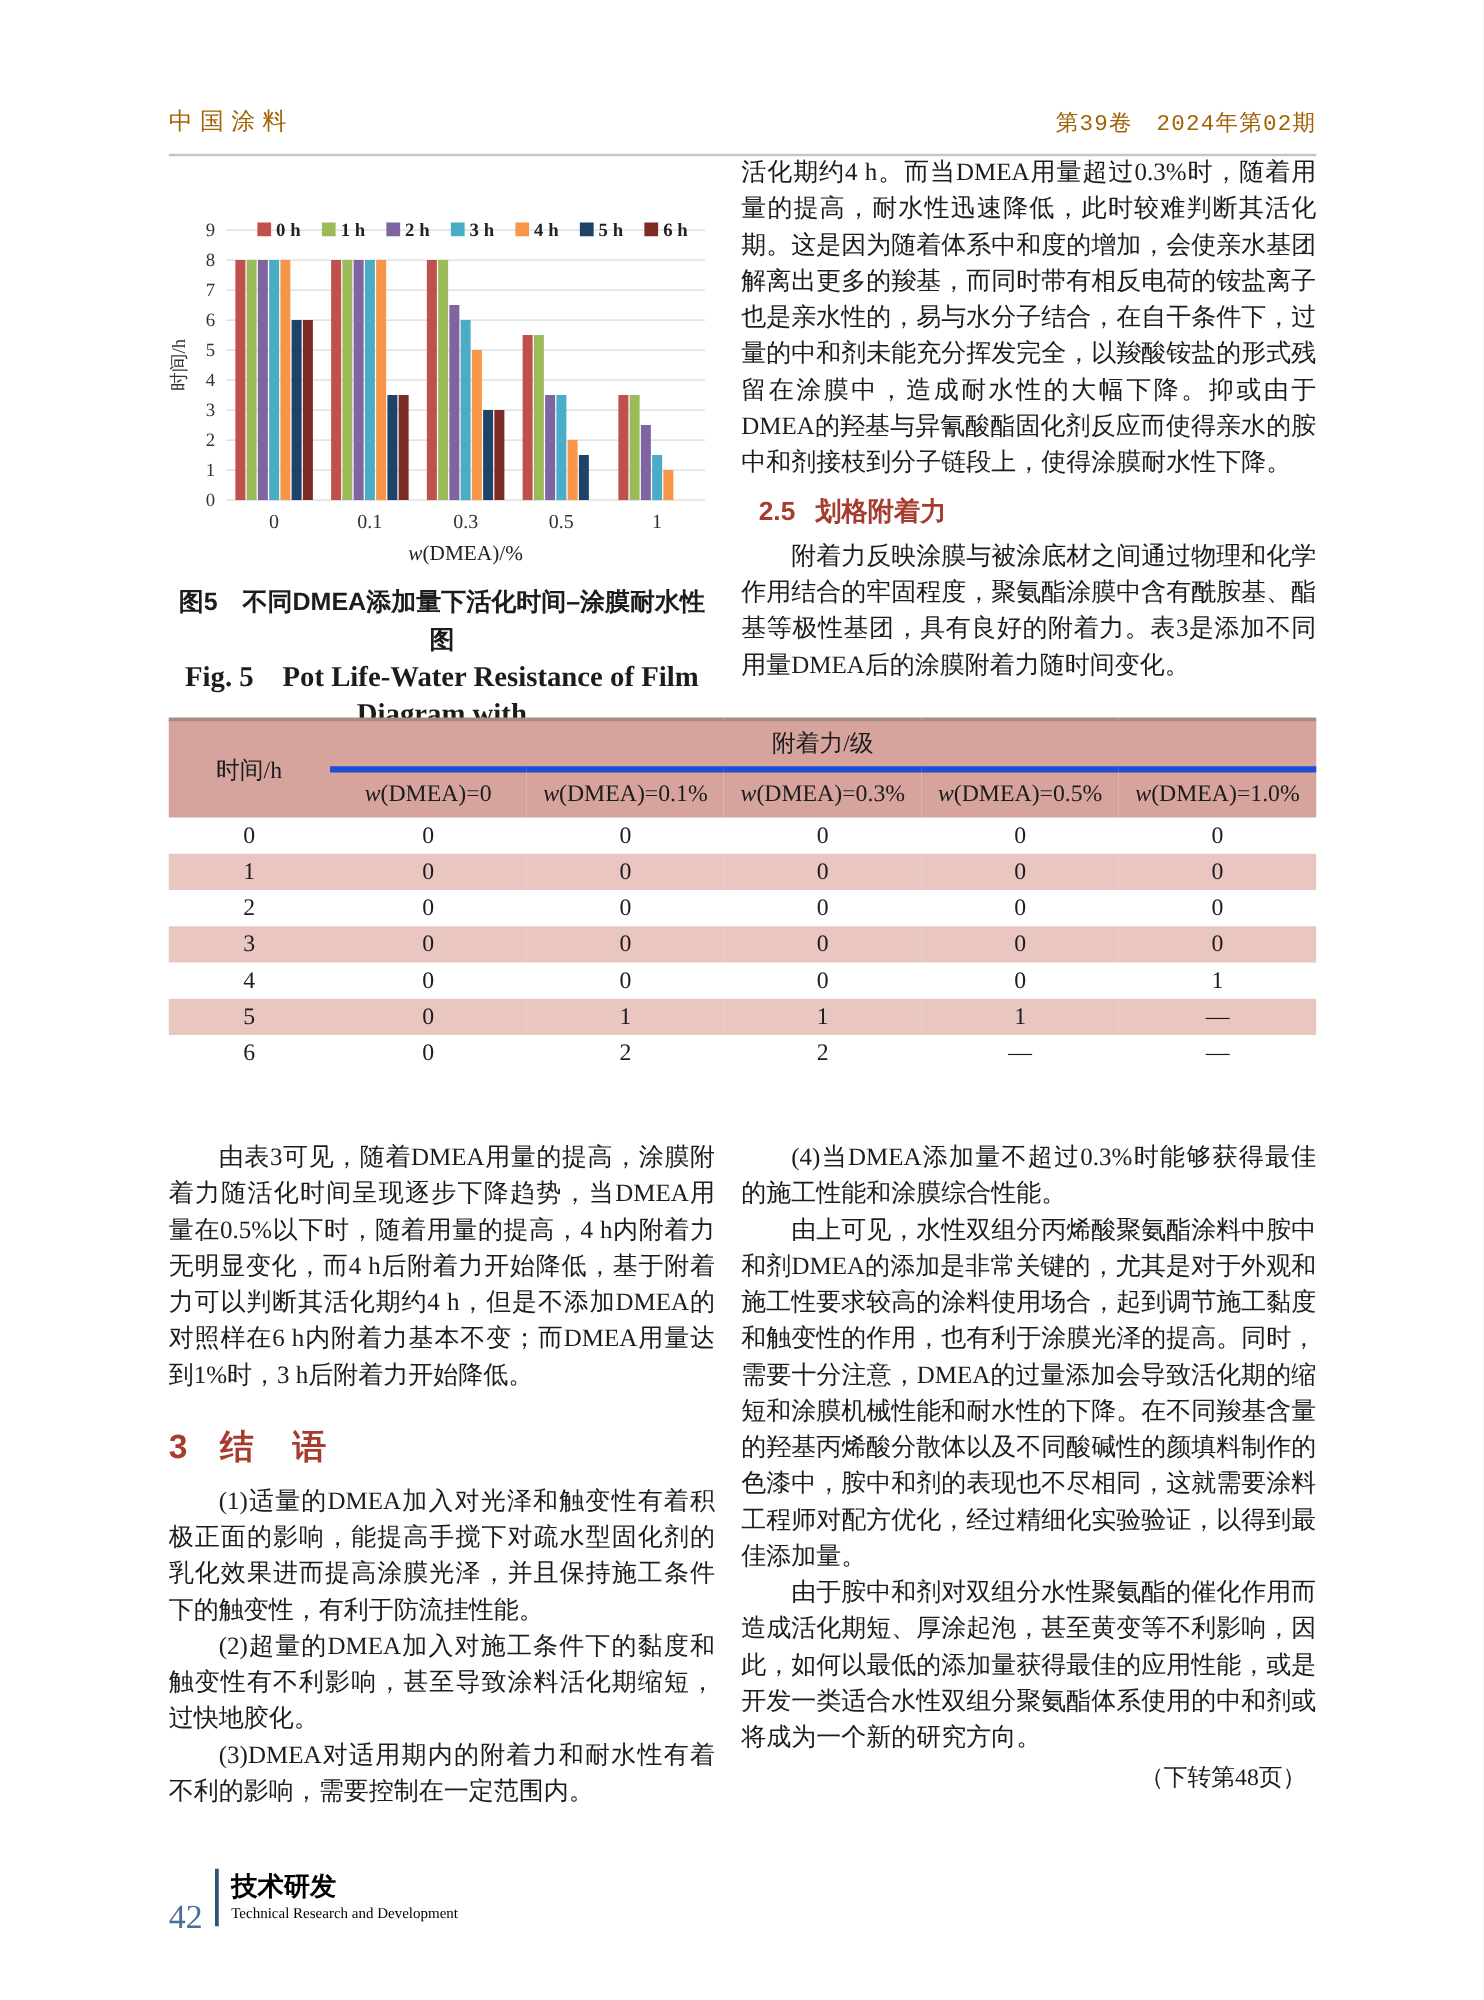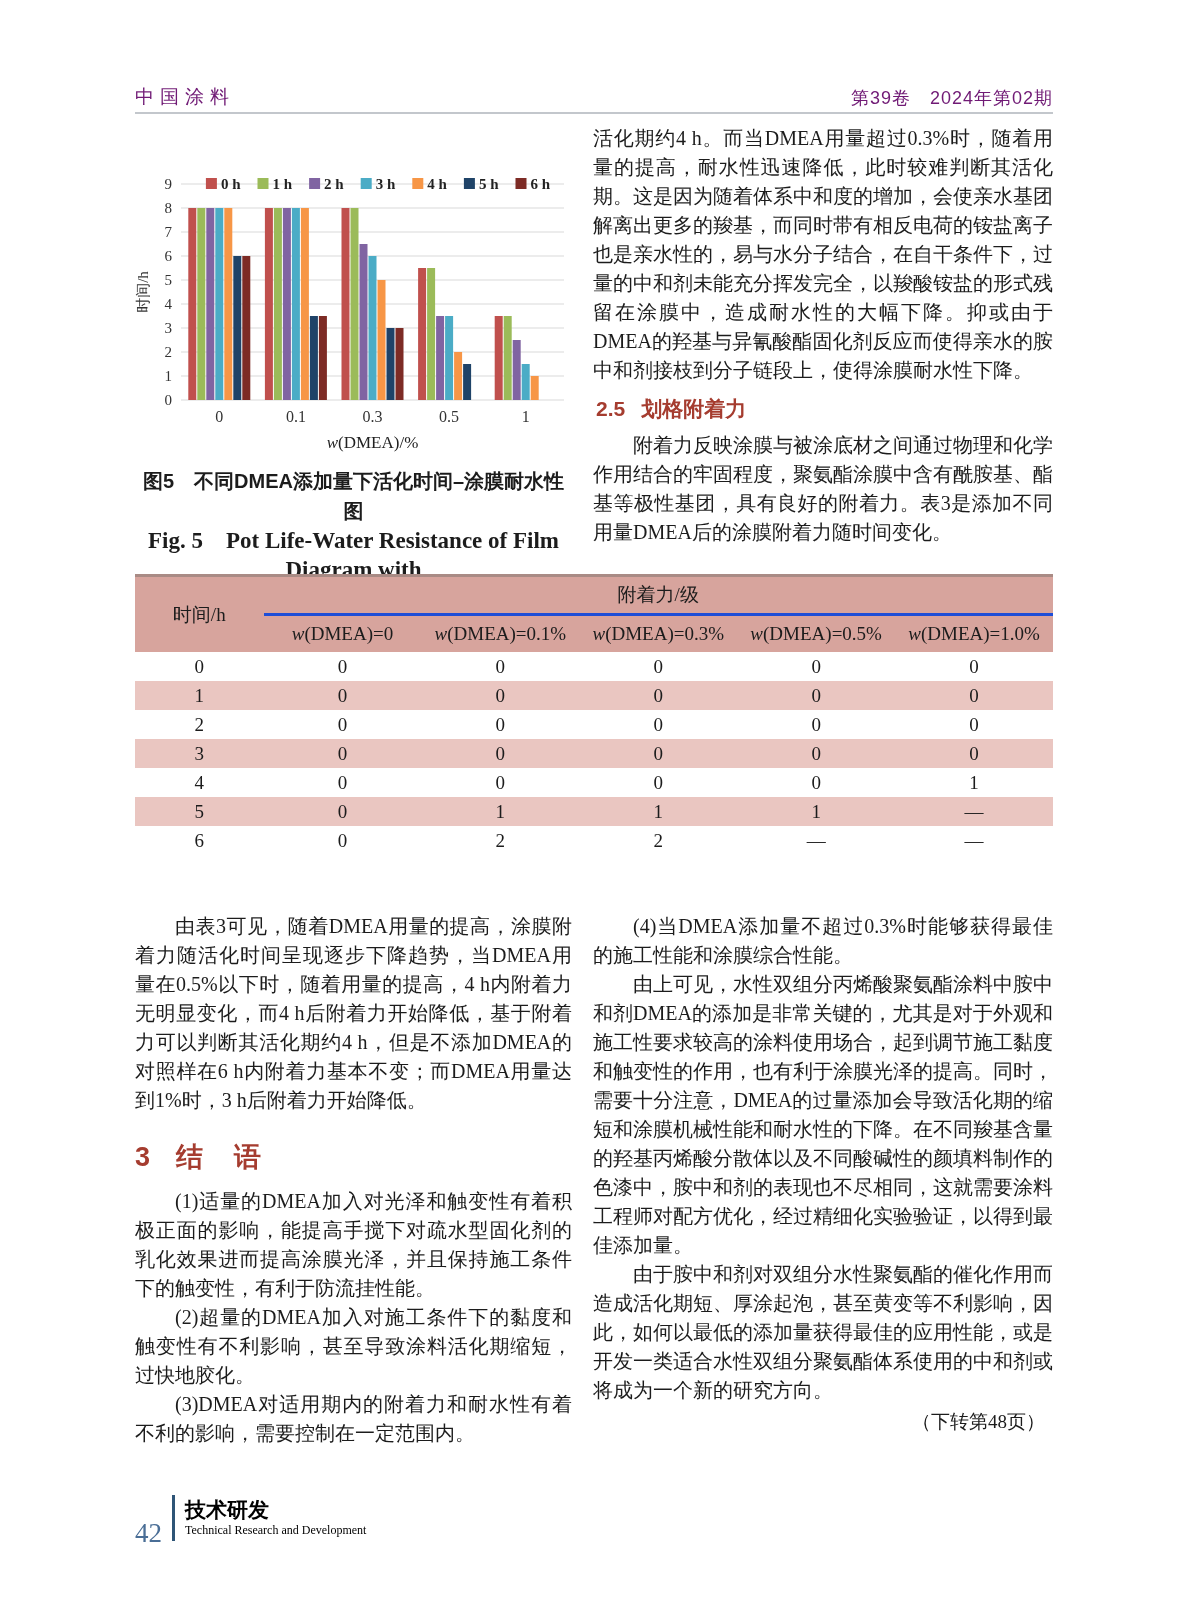--- a/index.html
+++ b/index.html
@@ -1,50 +1,50 @@
 <!DOCTYPE html>
 <html><head>
 <meta charset="utf-8">
 <style>
   html,body{margin:0;padding:0;background:#e8e8e8;}
   .page{position:relative;width:1187px;height:1600px;background:#ffffff;margin:0 auto;
         font-family:"Liberation Serif",serif;color:#1c1c1c;overflow:hidden;}
   
   .page-header{position:absolute;left:135px;top:84px;width:918px;display:flex;
         justify-content:space-between;align-items:flex-end;border-bottom:2px solid #c3c7cc;
-        padding-bottom:2px;color:#701a75;font-family:Liberation Sans, sans-serif;}
+        padding-bottom:13px;color:#a16207;font-family:Liberation Mono, monospace;}
   .journal-name{font-size:19px;letter-spacing:6px;}
   .issue-info{font-size:18px;letter-spacing:1px;}
   
   .col-left{position:absolute;left:135px;top:168px;width:437px;}
   .col-right{position:absolute;left:593px;top:124px;width:460px;}
   .col-left2{position:absolute;left:135px;top:912px;width:437px;}
   .col-right2{position:absolute;left:593px;top:912px;width:460px;}
   p.body{font-size:20px;line-height:29px;text-align:justify;margin:0;}
   p.body.indent{text-indent:2em;}
   
   .sec-head{font-family:"Liberation Sans",sans-serif;font-weight:bold;color:#a53c2f;
-        margin:10px 0 8px 3px;font-size:21px;}
+        margin:10px 0 8px 14px;font-size:21px;}
   .sec-head .num{margin-right:16px;}
   .sec-head-big{font-family:"Liberation Sans",sans-serif;font-weight:bold;color:#a53c2f;
         margin:24px 0 12px 0;font-size:27px;letter-spacing:2px;}
   .sec-head-big .num{margin-right:24px;}
   
   .fig-caption{margin-top:10px;text-align:center;}
   .fig-cap-zh{font-family:"Liberation Sans",sans-serif;font-weight:bold;font-size:20px;line-height:30px;}
   .fig-cap-en{font-weight:bold;font-size:23px;line-height:29px;}
   
   .table-block{position:absolute;left:135px;top:574px;width:918px;}
   .tbl-title-zh{text-align:center;font-family:"Liberation Sans",sans-serif;font-weight:bold;
         font-size:20px;line-height:28px;}
   .tbl-title-en{text-align:center;font-weight:bold;font-size:19px;line-height:30px;margin-bottom:4px;}
   table.data{width:100%;border-collapse:collapse;font-size:19px;border-top:3px solid #a98b85;}
   table.data thead th{background:#d7a49d;font-weight:normal;padding:0;}
   table.data th.time-col{width:14%;font-size:19px;}
-  table.data th.group-head{height:36px;border-bottom:3px solid #1d4ed8;}
+  table.data th.group-head{height:36px;border-bottom:5px solid #1d4ed8;}
   table.data th.sub-head{height:36px;width:17.2%;font-size:19px;}
   table.data tbody td{text-align:center;height:27px;font-size:19px;}
   table.data tbody tr.stripe{background:#eac6c1;}
   .ivar{font-style:italic;}
   
   .continuation{text-align:right;font-size:19px;padding-right:8px;margin-top:4px;}
   
   .page-footer{position:absolute;left:135px;top:1486px;display:flex;align-items:center;}
   .page-num{font-size:27px;color:#4a6e96;margin-right:10px;margin-top:32px;}
   .footer-bar{width:3px;height:46px;background:#2e5577;margin-right:10px;}

